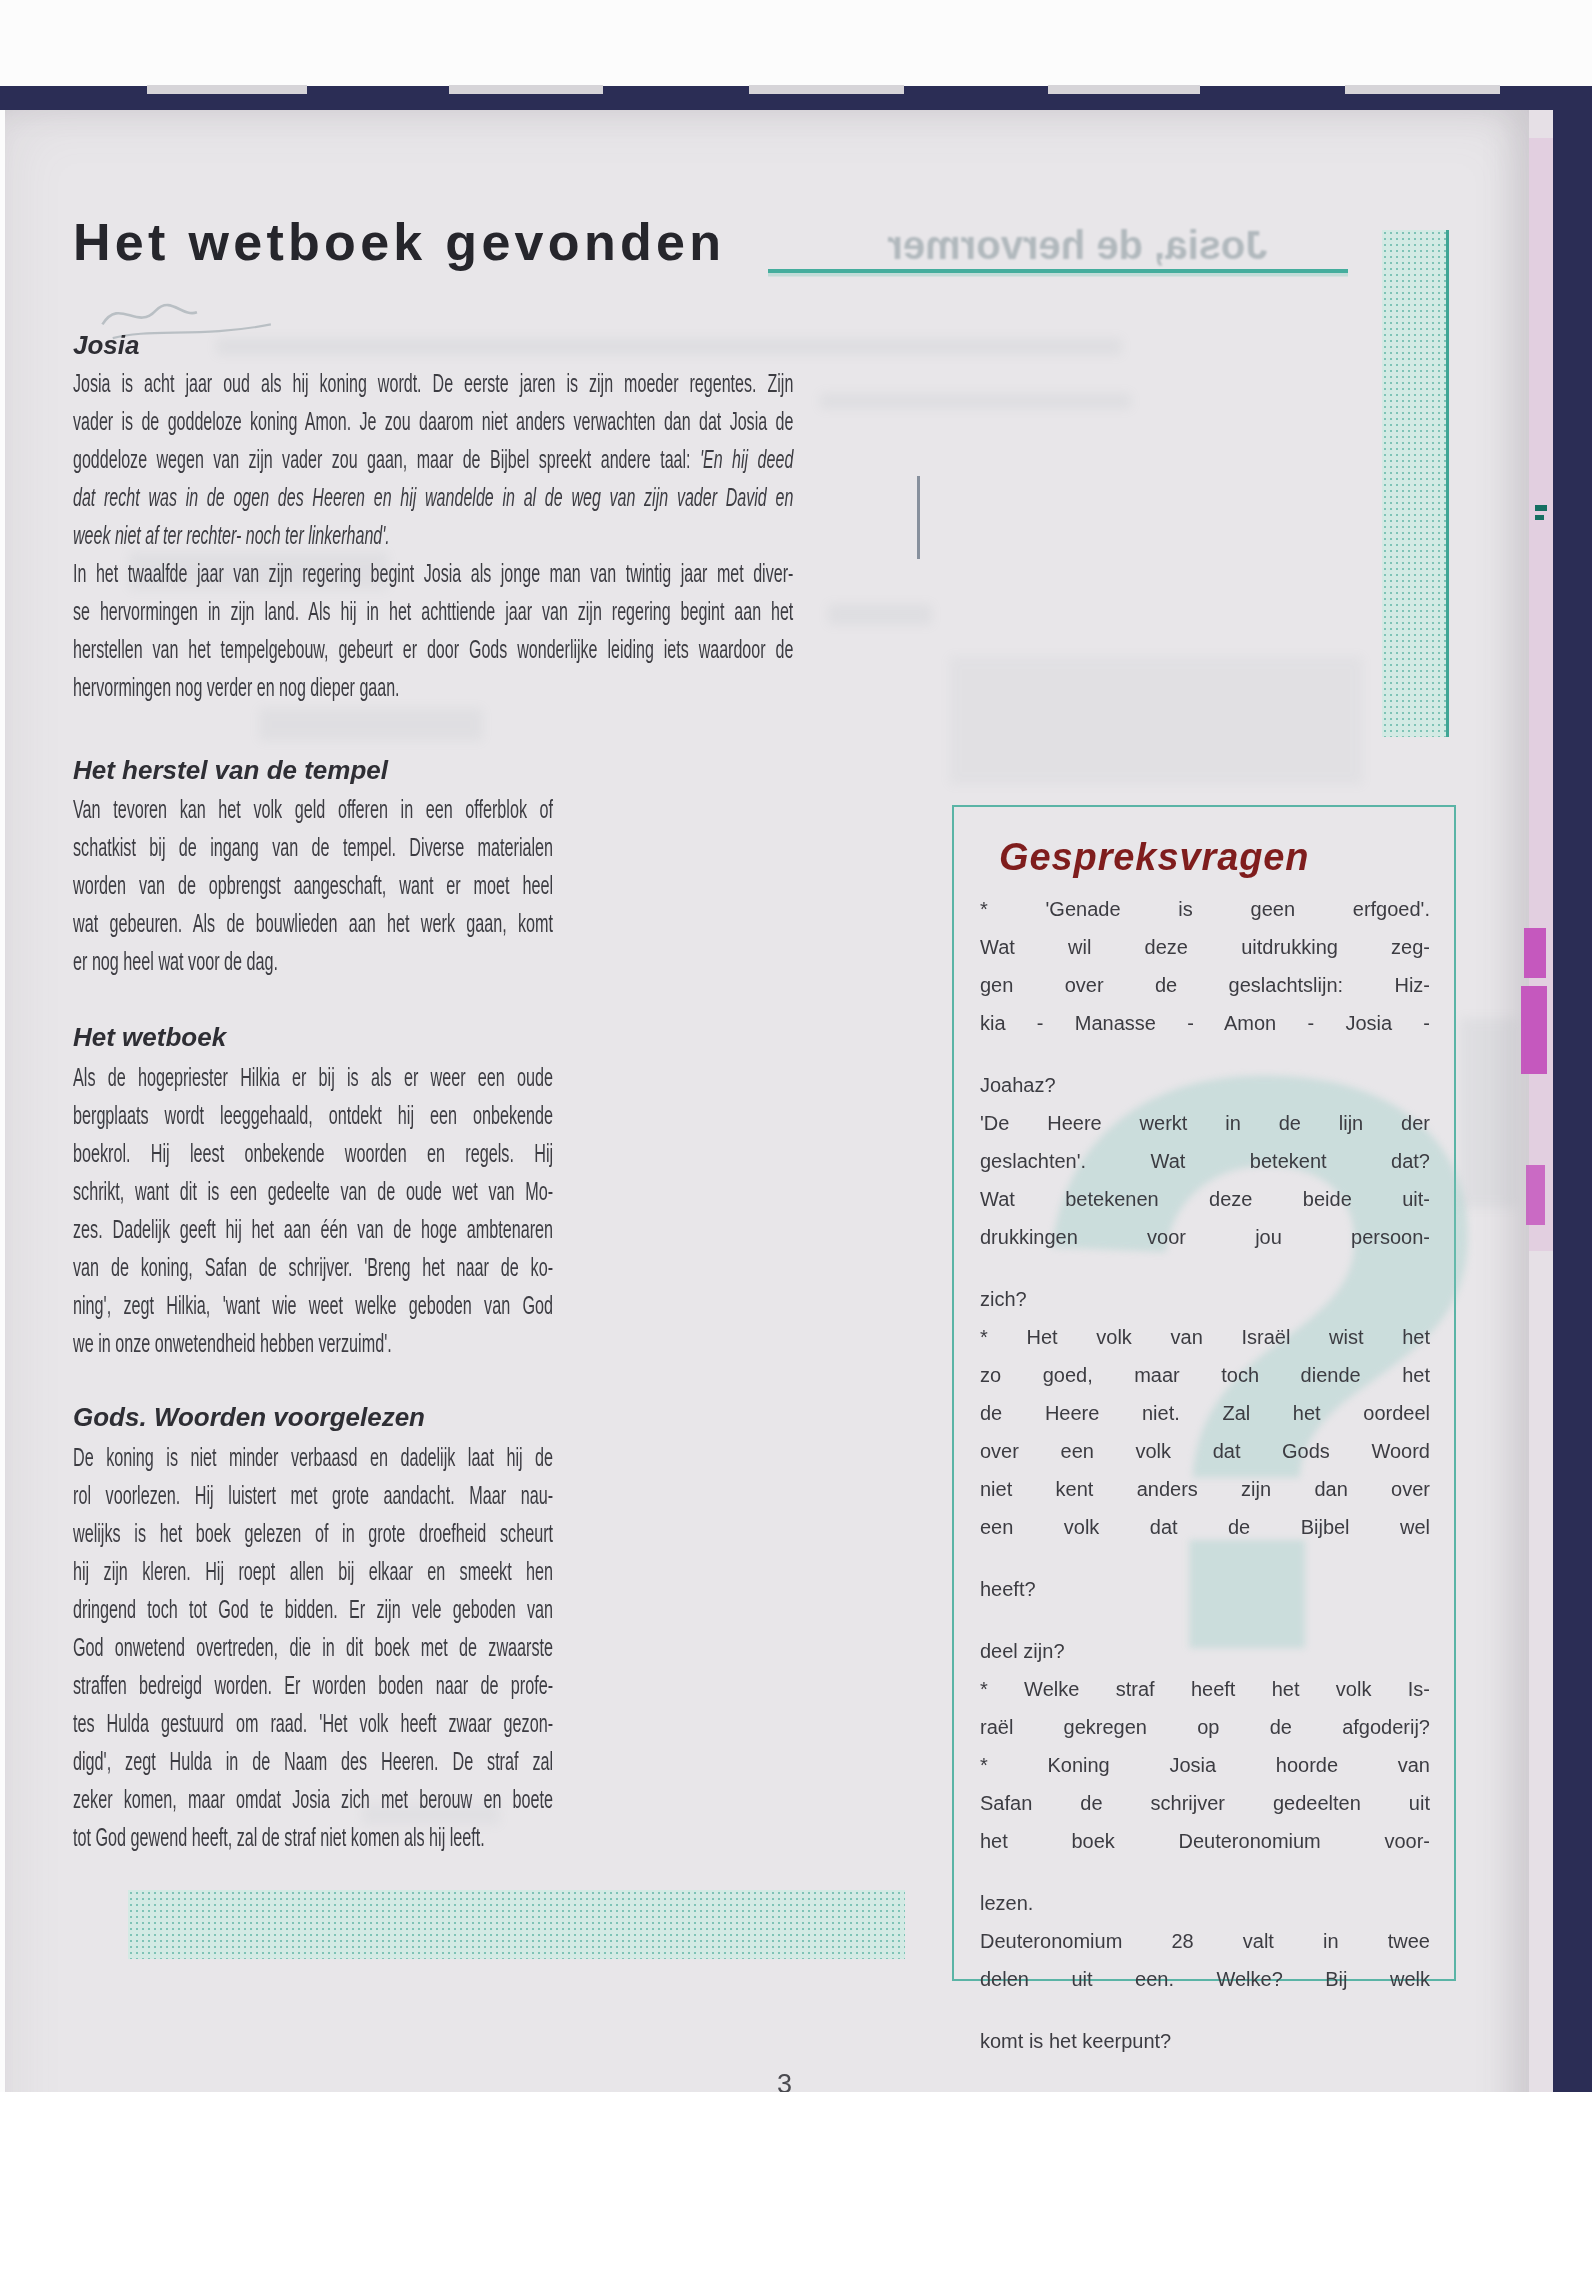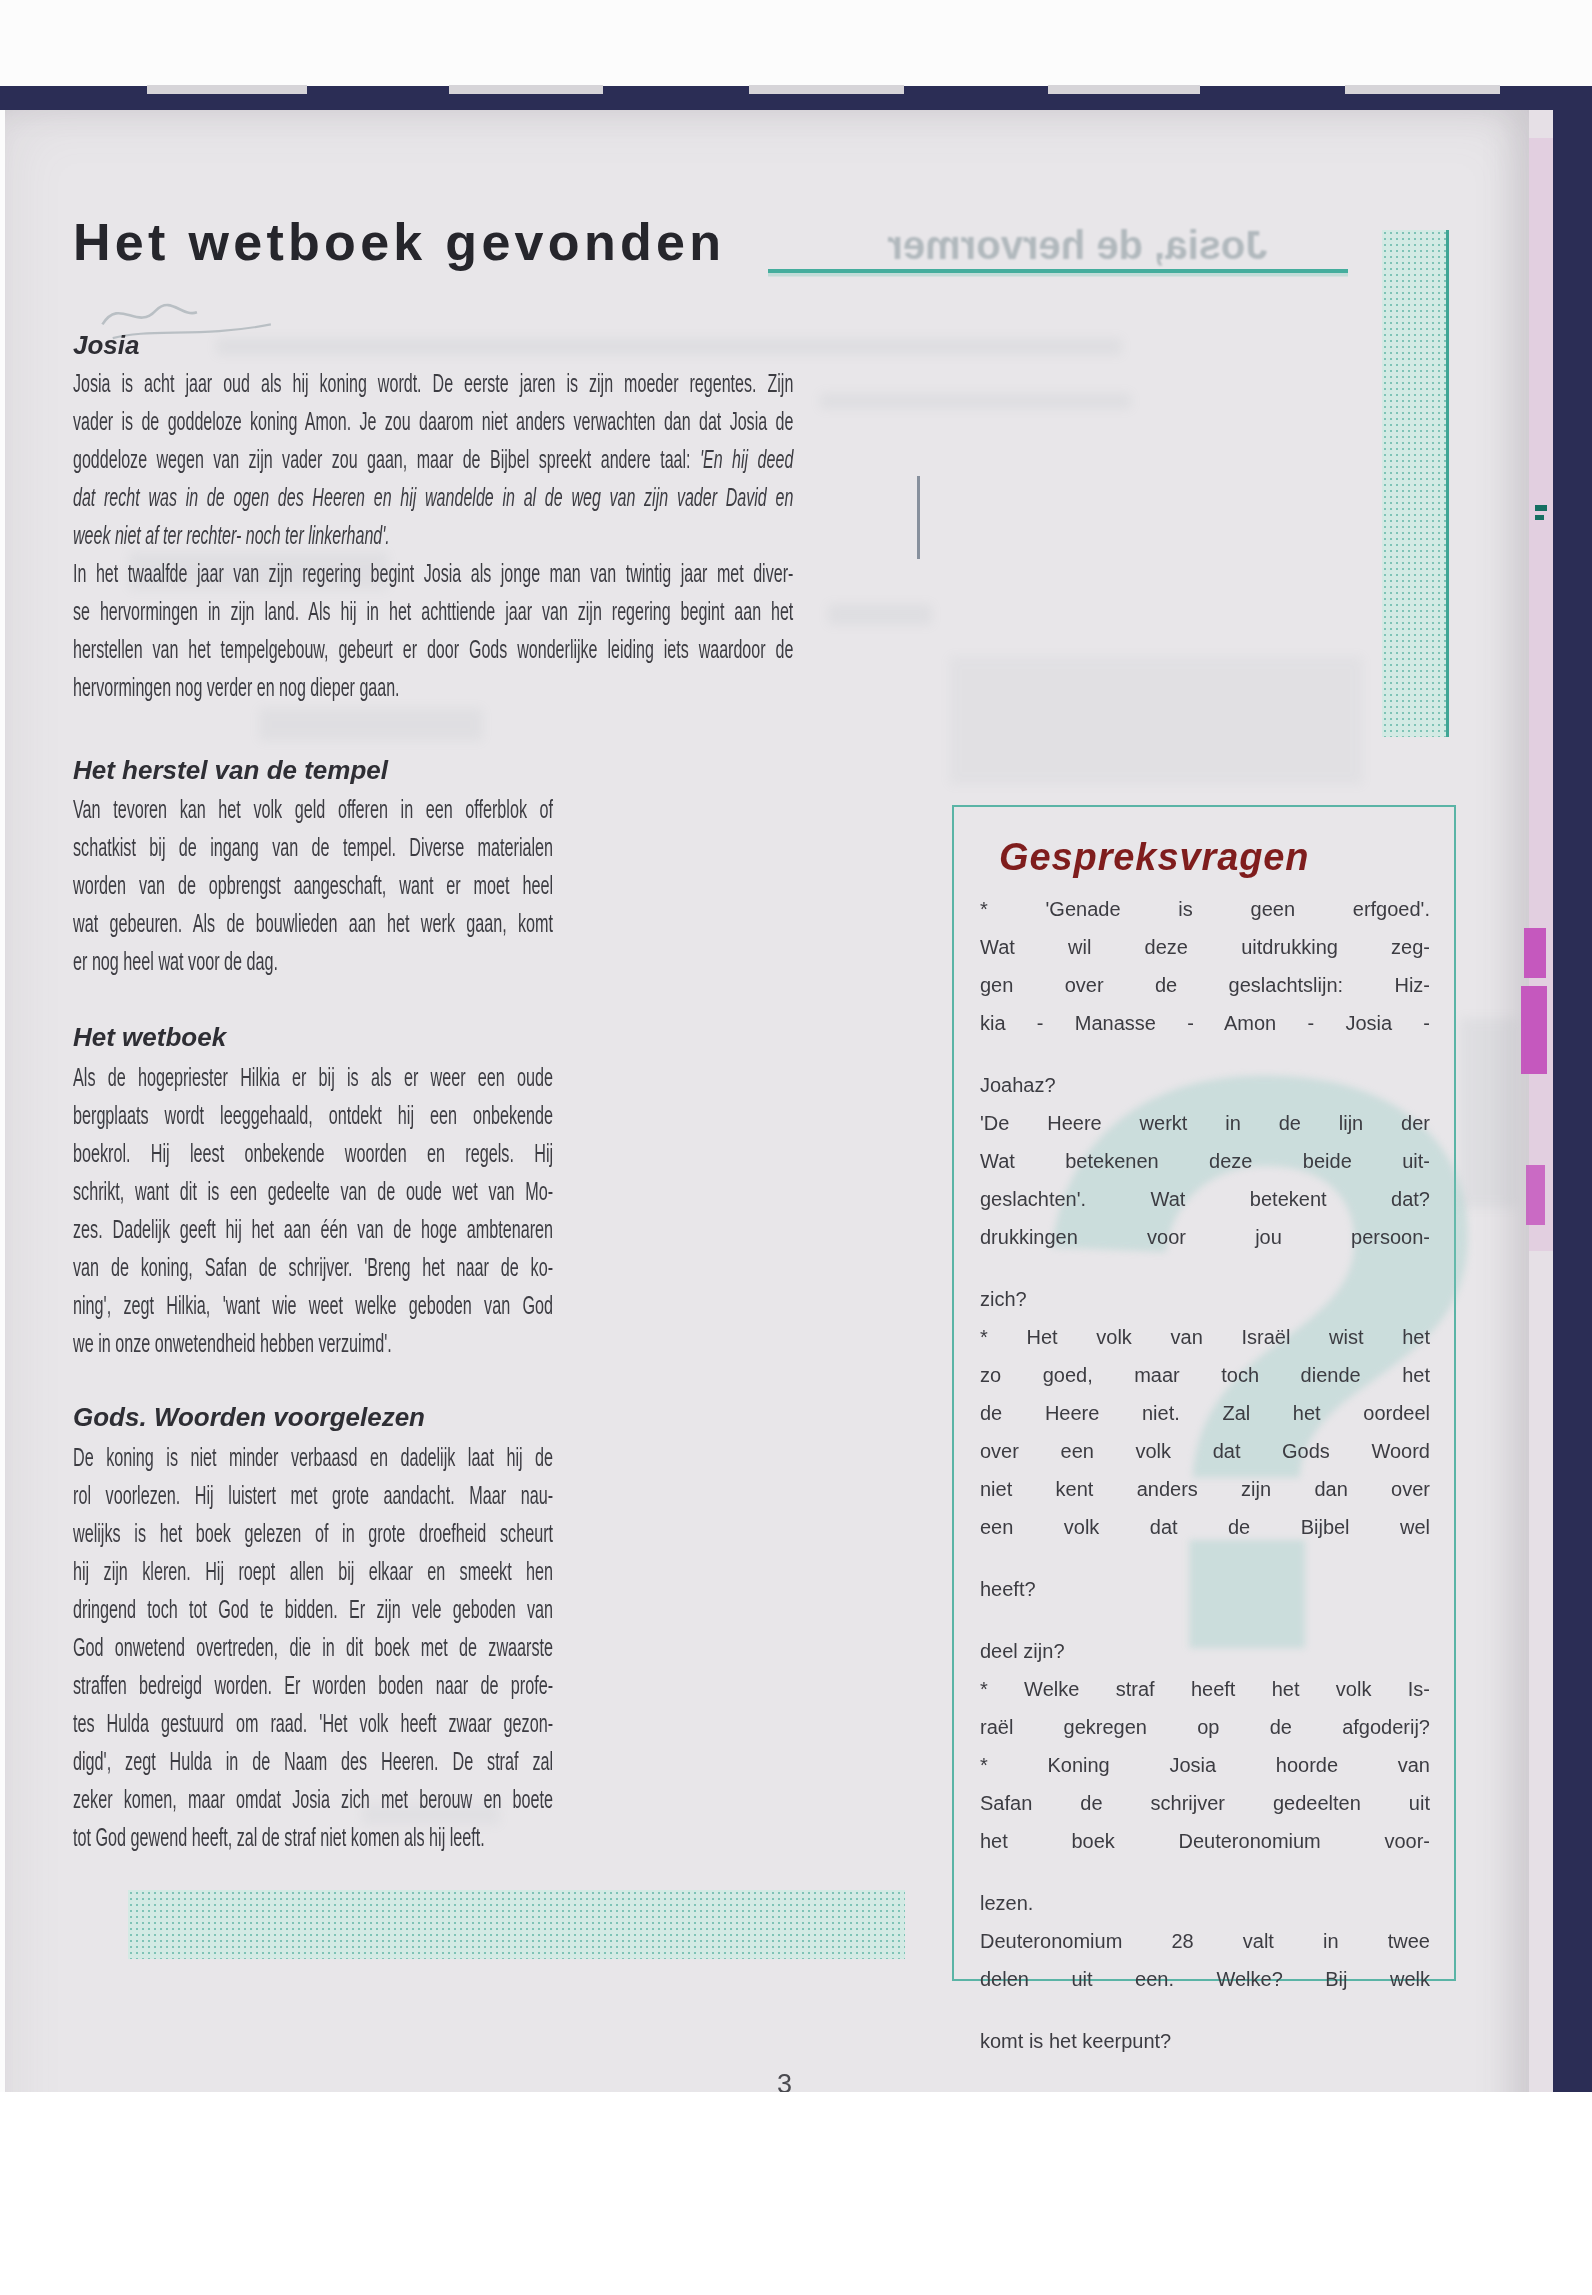--- a/index.html
+++ b/index.html
@@ -154,22 +154,22 @@
   <div id="qbox">
     <div id="qmark">?</div>
     <div id="qbox-heading">Gespreksvragen</div>
     <div id="qlines">
       <div>* 'Genade is geen erfgoed'.</div>
       <div>Wat wil deze uitdrukking zeg-</div>
       <div>gen over de geslachtslijn: Hiz-</div>
       <div>kia - Manasse - Amon - Josia -</div>
       <div class="end">Joahaz?</div>
       <div>'De Heere werkt in de lijn der</div>
+      <div>geslachten'. Wat betekent dat?</div>
       <div>Wat betekenen deze beide uit-</div>
-      <div>geslachten'. Wat betekent dat?</div>
       <div>drukkingen voor jou persoon-</div>
       <div class="end">zich?</div>
       <div>* Het volk van Israël wist het</div>
       <div>zo goed, maar toch diende het</div>
       <div>de Heere niet. Zal het oordeel</div>
       <div>over een volk dat Gods Woord</div>
       <div>niet kent anders zijn dan over</div>
       <div>een volk dat de Bijbel wel</div>
       <div class="end">heeft?</div>
       <div class="end">deel zijn?</div>

